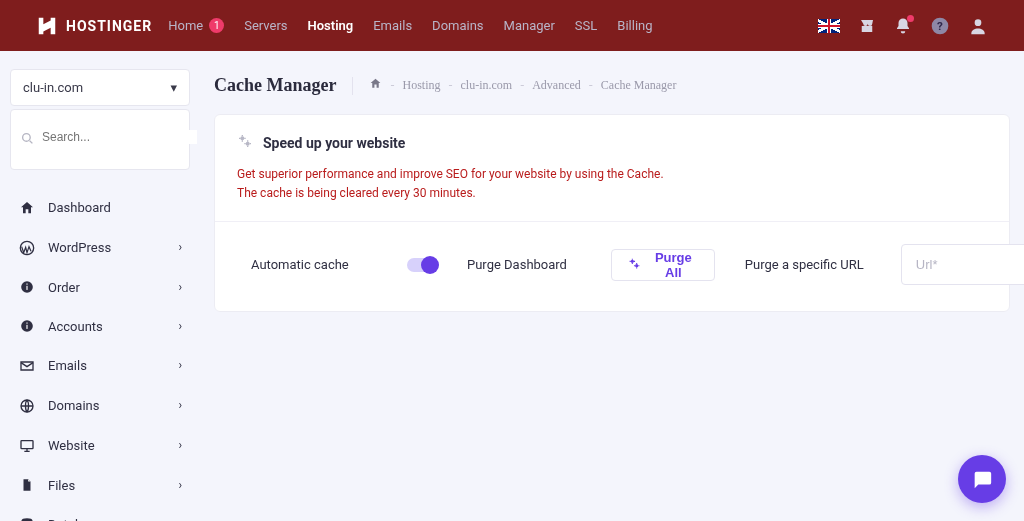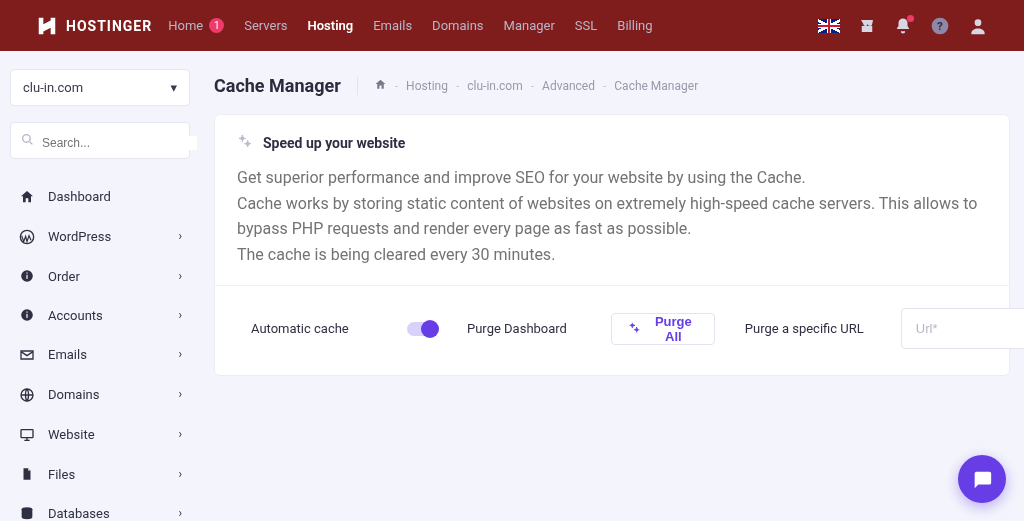--- a/index.html
+++ b/index.html
@@ -17,41 +17,41 @@
   .flag { width: 22px; height: 14px; background: linear-gradient(#00247d,#00247d); position: relative; }
   .flag::before, .flag::after { content: ""; position: absolute; inset:0; }
   .flag::before { background: linear-gradient(27deg, transparent 44%, #fff 44%, #fff 56%, transparent 56%), linear-gradient(-27deg, transparent 44%, #fff 44%, #fff 56%, transparent 56%), linear-gradient(to right, transparent 42%, #fff 42%, #fff 58%, transparent 58%), linear-gradient(to bottom, transparent 38%, #fff 38%, #fff 62%, transparent 62%); }
   .flag::after { background: linear-gradient(to right, transparent 46%, #cf142b 46%, #cf142b 54%, transparent 54%), linear-gradient(to bottom, transparent 43%, #cf142b 43%, #cf142b 57%, transparent 57%); }
   .notif-dot { position: absolute; top: -2px; right: -2px; width: 7px; height: 7px; background: #ef3b6a; border-radius: 50%; }
 
   
   .shell { display: flex; height: calc(521px - 47px); }
   .sidebar { width: 200px; padding: 18px 10px 10px 10px; }
   .site-select { background: #fff; border: 1px solid #e6e6ef; border-radius: 4px; padding: 10px 12px; font-size: 13px; display: flex; justify-content: space-between; align-items: center; cursor: pointer; color: #3a3a4a; }
-  .search-box { margin-top: 16px; background: #fff; border: 1px solid #e6e6ef; border-radius: 4px; padding: 8px 10px; display: flex; align-items: flex-end; gap: 8px; }
+  .search-box { margin-top: 3px; background: #fff; border: 1px solid #e6e6ef; border-radius: 4px; padding: 20px 10px; display: flex; align-items: flex-start; gap: 8px; }
   .search-box input { border: none; outline: none; font-size: 12px; flex: 1; color: #555; }
   .search-box .sicon { color: #b6b6c3; }
   .menu { margin-top: 20px; display: flex; flex-direction: column; gap: 4px; }
   .menu-item { display: flex; align-items: flex-start; gap: 12px; padding: 10px 8px; font-size: 13px; color: #2f2f42; cursor: pointer; border-radius: 4px; }
   .menu-item .micon { width: 18px; display:flex; justify-content:center; color:#2f2f42; }
   .menu-item .chev { margin-left: auto; color: #2f2f42; font-size: 12px; }
 
   
   .main { flex: 1; padding: 24px 14px 20px 14px; overflow: auto; }
-  .page-head { display: flex; align-items: center; gap: 16px; margin-bottom: 18px; }
+  .page-head { display: flex; align-items: center; gap: 16px; margin-bottom: 18px; font-family: Liberation Serif, serif; }
   .page-title { font-size: 18px; font-weight: 700; color: #2b2b3d; }
   .crumbs { display: flex; align-items: center; gap: 8px; font-size: 12px; color: #9a99aa; }
   .crumbs .sep { color: #c9c8d6; }
   .crumbs .home-ico { color: #797889; }
 
   .card { background: #fff; border: 1px solid #ececf3; border-radius: 6px; }
   .card-head { padding: 18px 22px 12px 22px; display: flex; align-items: center; gap: 10px; }
   .card-head .cicon { color: #b8b8c6; }
   .card-title { font-size: 14px; font-weight: 700; }
-  .card-desc { padding: 0 22px 18px 22px; font-size: 16px; color: #737373; line-height: 1.6; }
+  .card-desc { padding: 0 22px 18px 22px; font-size: 12px; color: #b91c1c; line-height: 1.6; }
   .divider { height: 1px; background: #f0eff6; }
   .form { padding: 22px 22px 26px 36px; display: flex; flex-direction: row; gap: 30px; }
   .row { display: flex; align-items: center; gap: 30px; }
   .row-label { width: 126px; font-size: 13px; color: #2f2f42; }
   .toggle { width: 30px; height: 14px; background: #d7d1fb; border-radius: 10px; position: relative; cursor: pointer; }
   .toggle .knob { position: absolute; right: -2px; top: -2px; width: 18px; height: 18px; background: #673de6; border-radius: 50%; }
   .btn-outline { border: 1px solid #e4e3ef; background: #fff; color: #673de6; font-size: 13px; font-weight: 600; padding: 0 16px; border-radius: 4px; display: inline-flex; align-items: center; gap: 8px; cursor: pointer; }
   .btn-outline .bicon { color: #673de6; }
   .url-input { border: 1px solid #e4e3ef; border-radius: 4px; padding: 12px 14px; width: 320px; font-size: 13px; color: #2f2f42; outline: none; }
   .url-input::placeholder { color: #b6b5c4; }
@@ -259,21 +259,20 @@
       <div class="card-head">
         <span class="cicon"><svg width="16" height="16" viewBox="0 0 24 24" fill="currentColor">
               <circle cx="8" cy="8" r="3"></circle>
               <circle cx="16" cy="16" r="3"></circle>
               <path d="M8 3v2M8 11v2M3 8h2M11 8h2M16 11v2M16 19v2M11 16h2M19 16h2" stroke="currentColor" stroke-width="2"></path>
             </svg></span>
         <div class="card-title">Speed up your website</div>
       </div>
       <div class="card-desc">
         <div>Get superior performance and improve SEO for your website by using the Cache.</div>
-        <div>Cache works by storing static content of websites on extremely high-speed cache servers. This allows to bypass PHP requests and render every page as fast as possible.</div>
         <div>The cache is being cleared every 30 minutes.</div>
       </div>
       <div class="divider"></div>
       <div class="form">
         <div class="row">
           <div class="row-label">Automatic cache</div>
           <div class="toggle">
               <div class="knob"></div>
             </div>
         </div>

